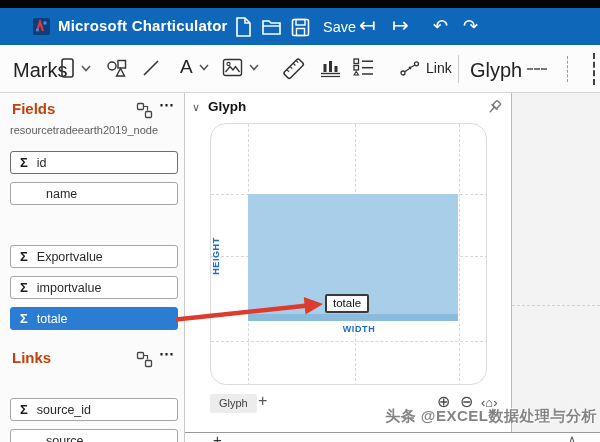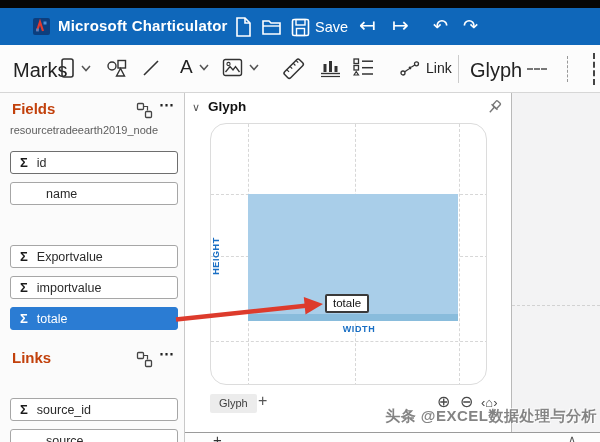--- a/index.html
+++ b/index.html
@@ -10,21 +10,21 @@
     -webkit-font-smoothing:antialiased;
   }
   
   .top-black { position:absolute; left:0; top:0; width:600px; height:8px; background:#060606; }
   .titlebar {
     position:absolute; left:0; top:8px; width:600px; height:37px;
     background:#0f67ba; color:#fff;
   }
   .titlebar .logo { position:absolute; left:33px; top:10px; width:17px; height:17px; }
   .titlebar .app-title { position:absolute; left:58px; top:9px; font-size:15px; font-weight:bold; letter-spacing:.2px; }
-  .tb-btn { position:absolute; top:7px; height:24px; display:flex; align-items:center; color:#fff; cursor:default; }
+  .tb-btn { position:absolute; top:7px; height:24px; display:flex; align-items:center; color:#fff; cursor:default;gap:8px; }
   .tb-label { font-size:14.5px; margin-left:5px; }
   .tb-glyph { font-size:20px; line-height:20px; }
   
   .toolbar {
     position:absolute; left:0; top:45px; width:600px; height:48px;
     background:#fcfcfc; border-bottom:1px solid #d6d6d6;
   }
   .tool { position:absolute; display:flex; align-items:center; color:#333; }
   .tool-text { font-size:20px; color:#222; }
   .divider-solid { position:absolute; top:10px; width:1px; height:28px; background:#ccc; }

